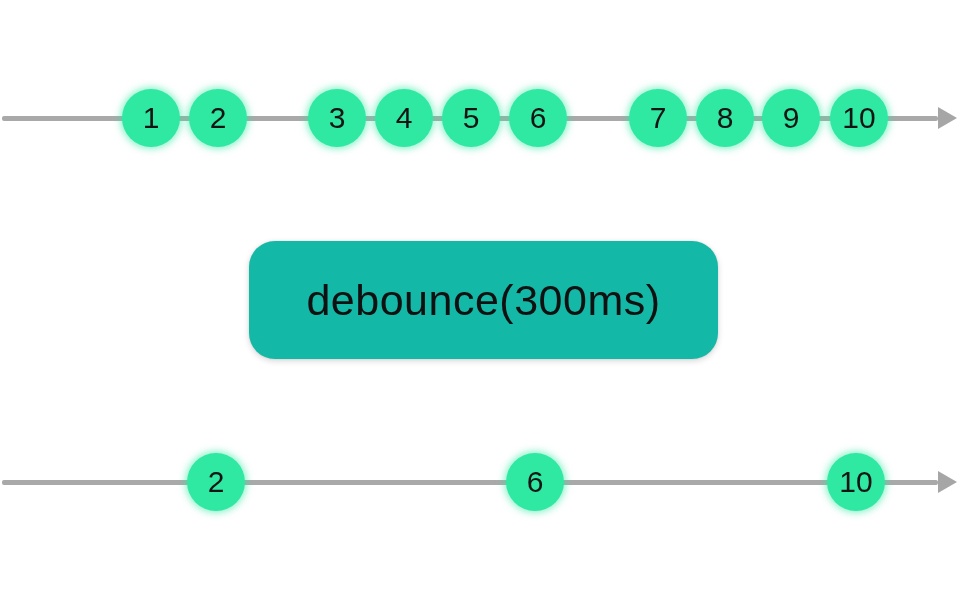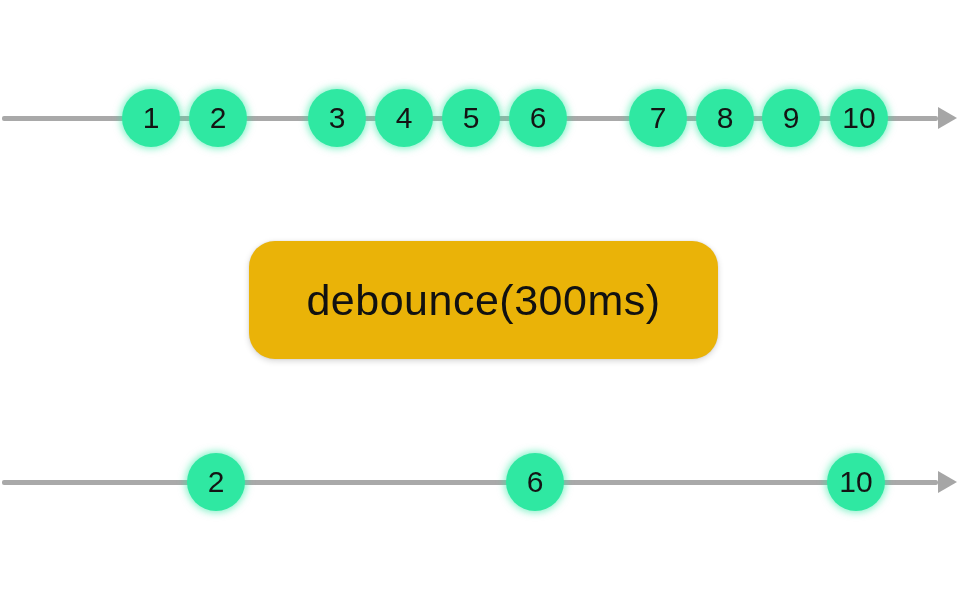--- a/index.html
+++ b/index.html
@@ -41,21 +41,21 @@
     color: #141414;
     box-shadow: 0 0 7px 2px rgba(47, 232, 163, 0.55);
     user-select: none;
   }
   .operator-box {
     position: absolute;
     left: 249px;
     top: 241px;
     width: 469px;
     height: 118px;
-    background: #eab308;
+    background: #14b8a6;
     border-radius: 26px;
     box-shadow: 0 2px 6px rgba(0,0,0,0.16), 0 0 2px rgba(0,0,0,0.10);
     display: flex;
     align-items: center;
     justify-content: center;
   }
   .operator-label {
     font-size: 43px;
     color: #111111;
     letter-spacing: 0.5px;

